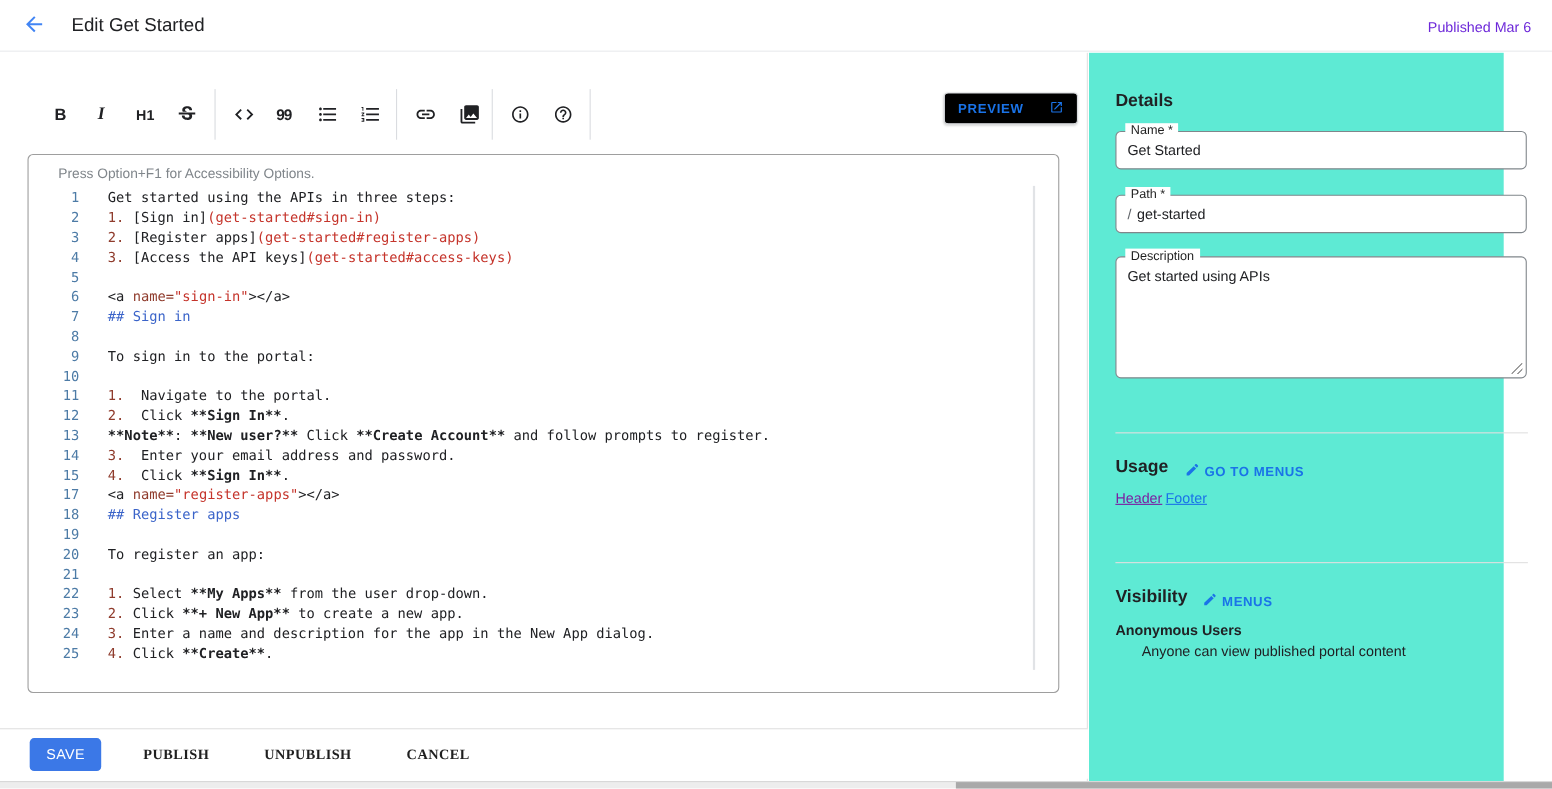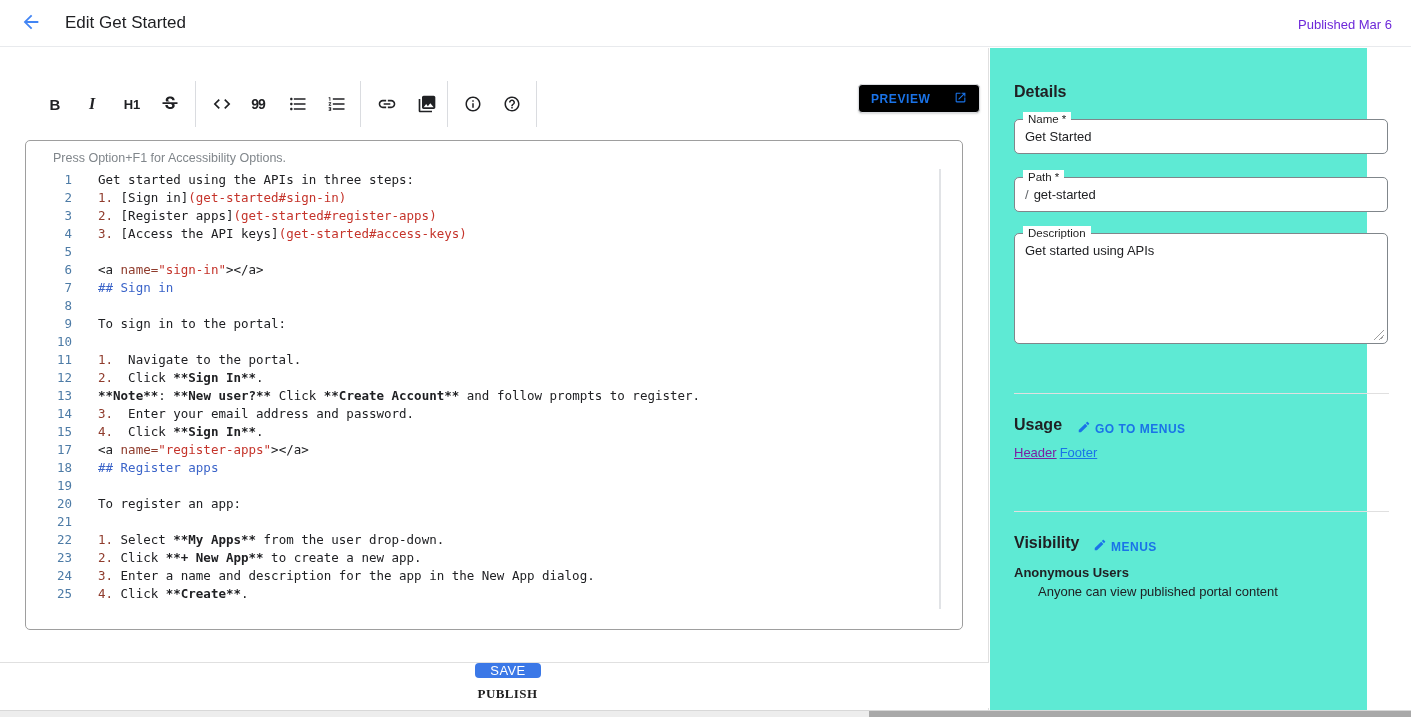--- a/index.html
+++ b/index.html
@@ -50,21 +50,21 @@
   .tok-u { color:#c5342b; }
   .tok-h { color:#3b64c9; }
   .tok-b { color:#202124; font-weight:bold; }
   .tok-a { color:#8f3b2c; }
   .tok-s { color:#c5342b; }
   .tok-t { color:#202124; }
   .editor-vscroll { position:absolute; right:21px; top:28px; width:2px; height:440px; background:#e1e3e6; }
 
   
   .footer-bar { position:absolute; left:0; top:614px; width:989px; height:46px;
-                border-top:1px solid #e0e0e0; background:#fff; display:flex; align-items:center;flex-direction:column; }
+                border-top:1px solid #e0e0e0; background:#fff; display:flex; align-items:center; }
   .save-btn { margin-left:27px; height:30px; padding:0 15px; background:#3b78e7; color:#fff;
               border:none; border-radius:4px; font-size:13px; font-weight:500; letter-spacing:.4px;
               cursor:pointer; font-family:"Liberation Sans",sans-serif; }
   .text-btn { background:transparent; border:none; color:#1f1f1f; font-size:13px; font-weight:600;
               letter-spacing:.4px; cursor:pointer; margin-left:26px; padding:8px 12px;
               font-family:Liberation Serif, serif; }
 
   
   .right-panel { position:absolute; left:990px; top:48px; width:377px; height:662px; background:#5eead4; }
   .section-heading { font-size:16px; font-weight:700; color:#202124; }

